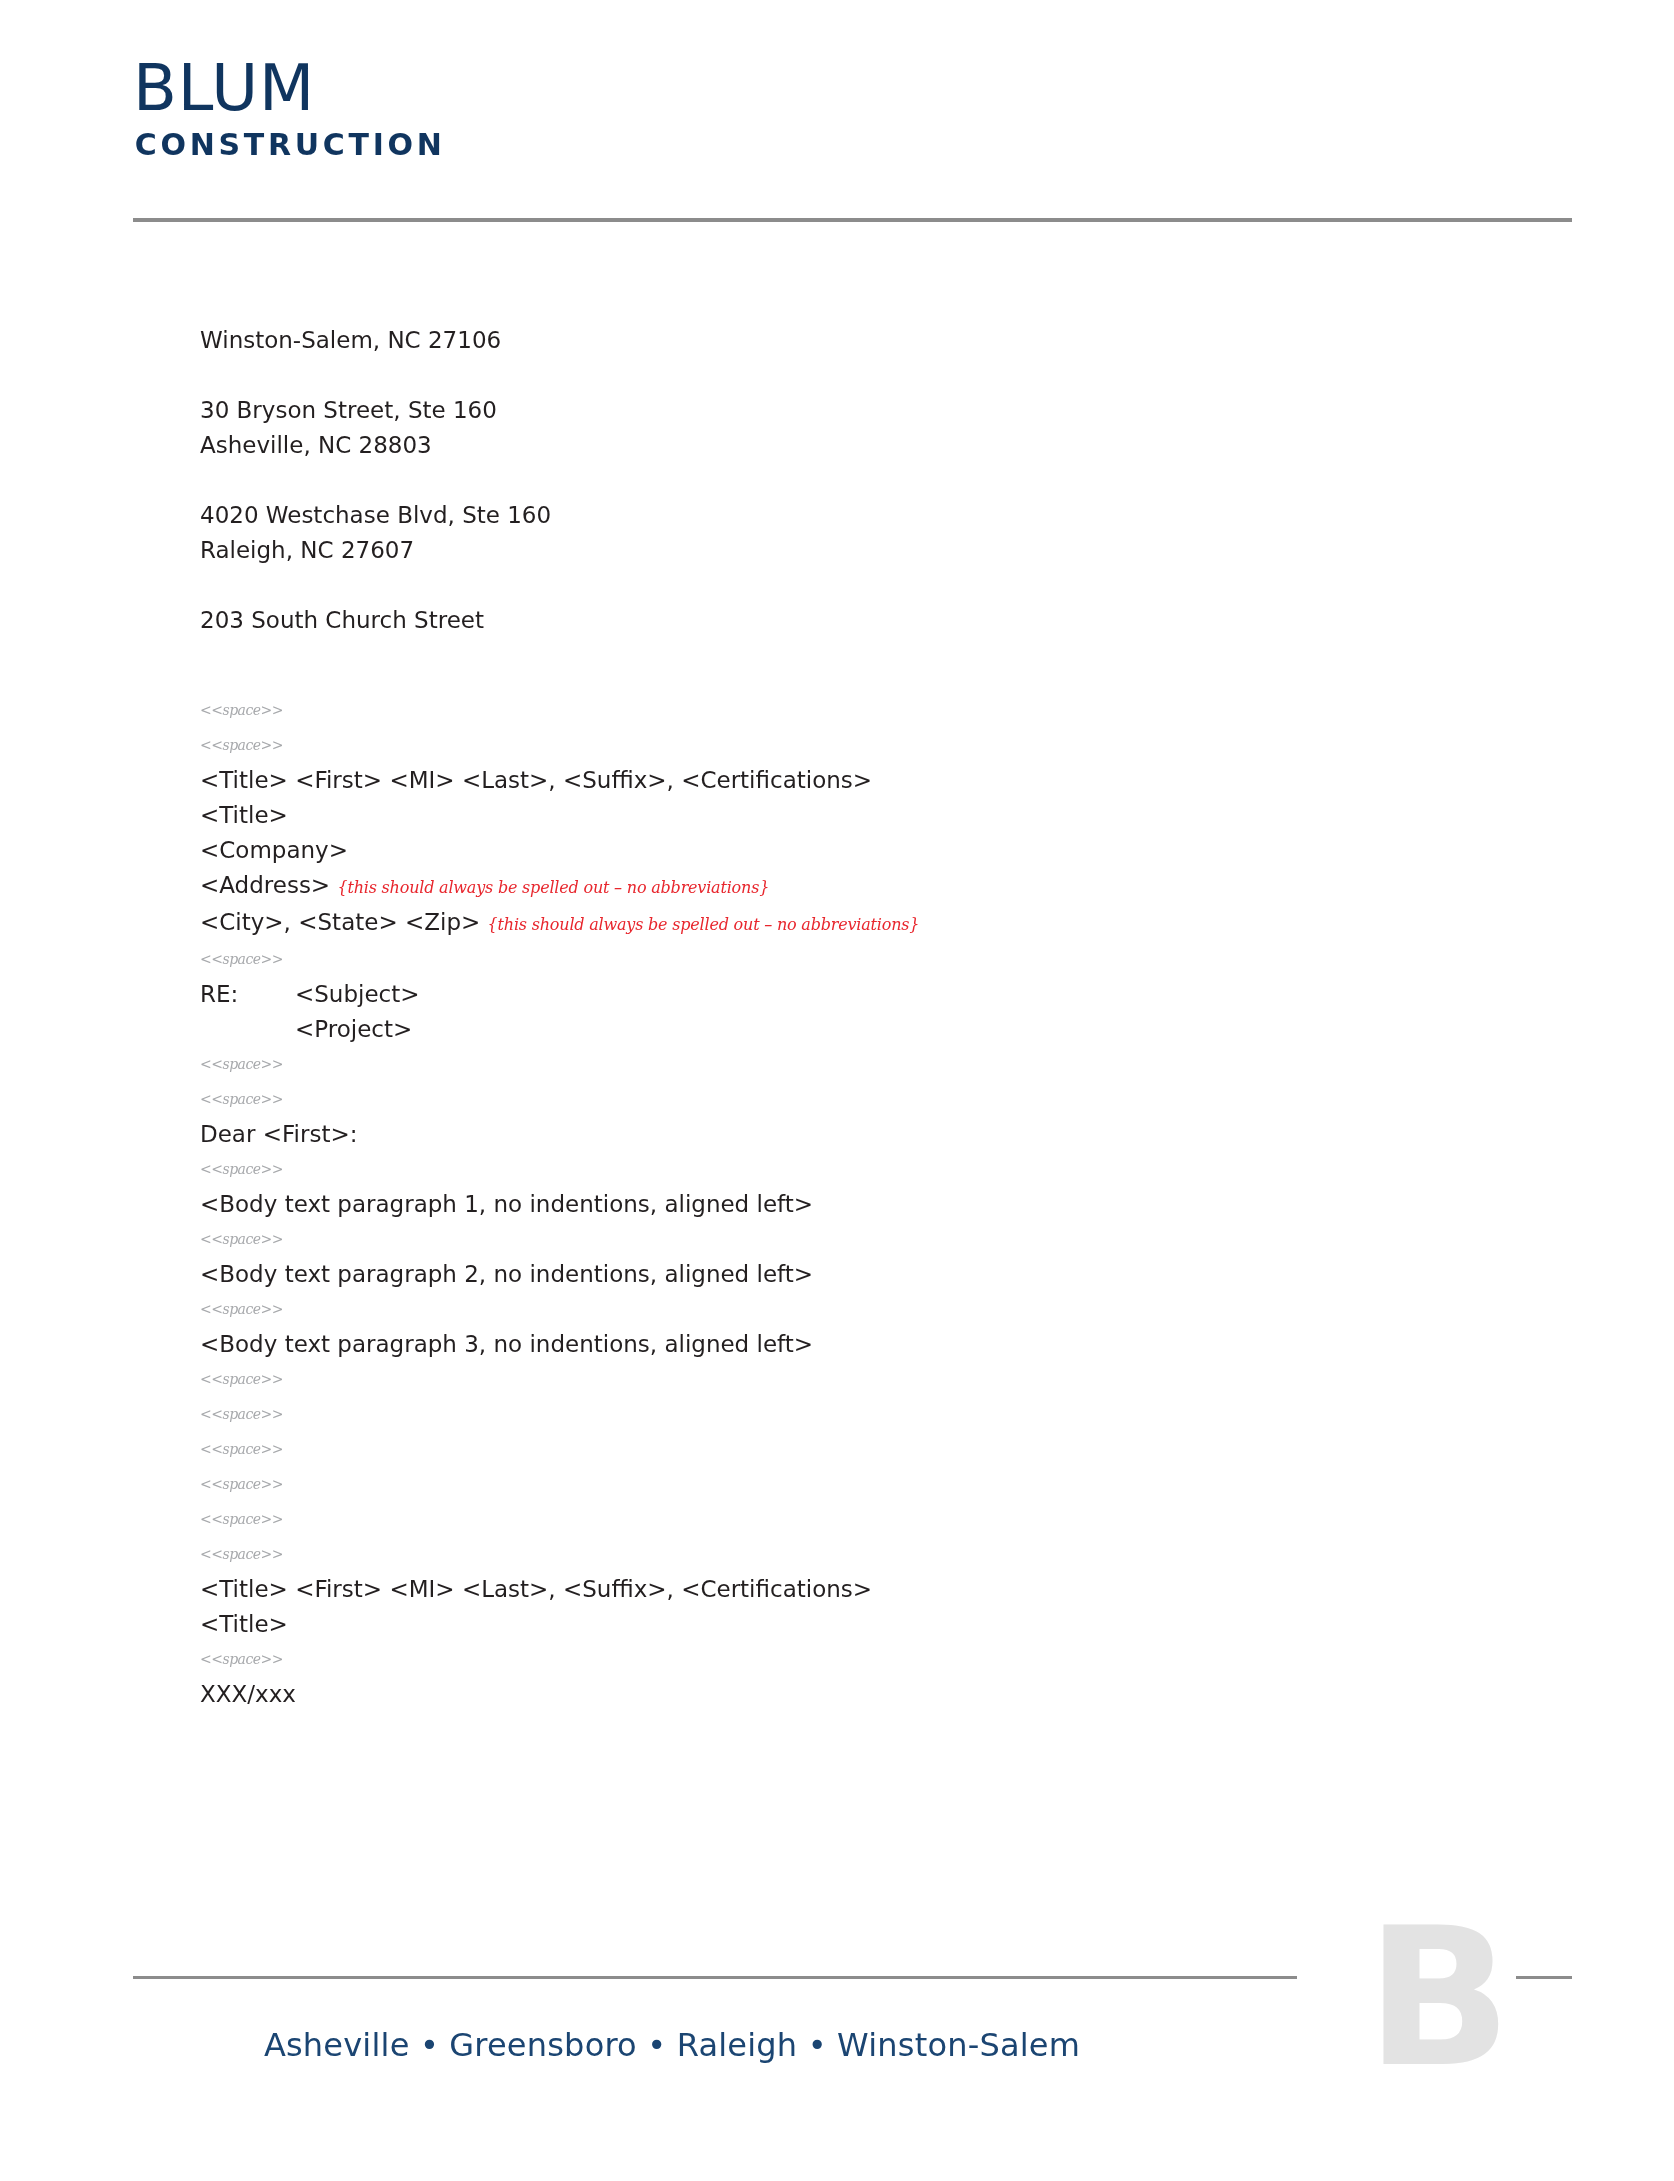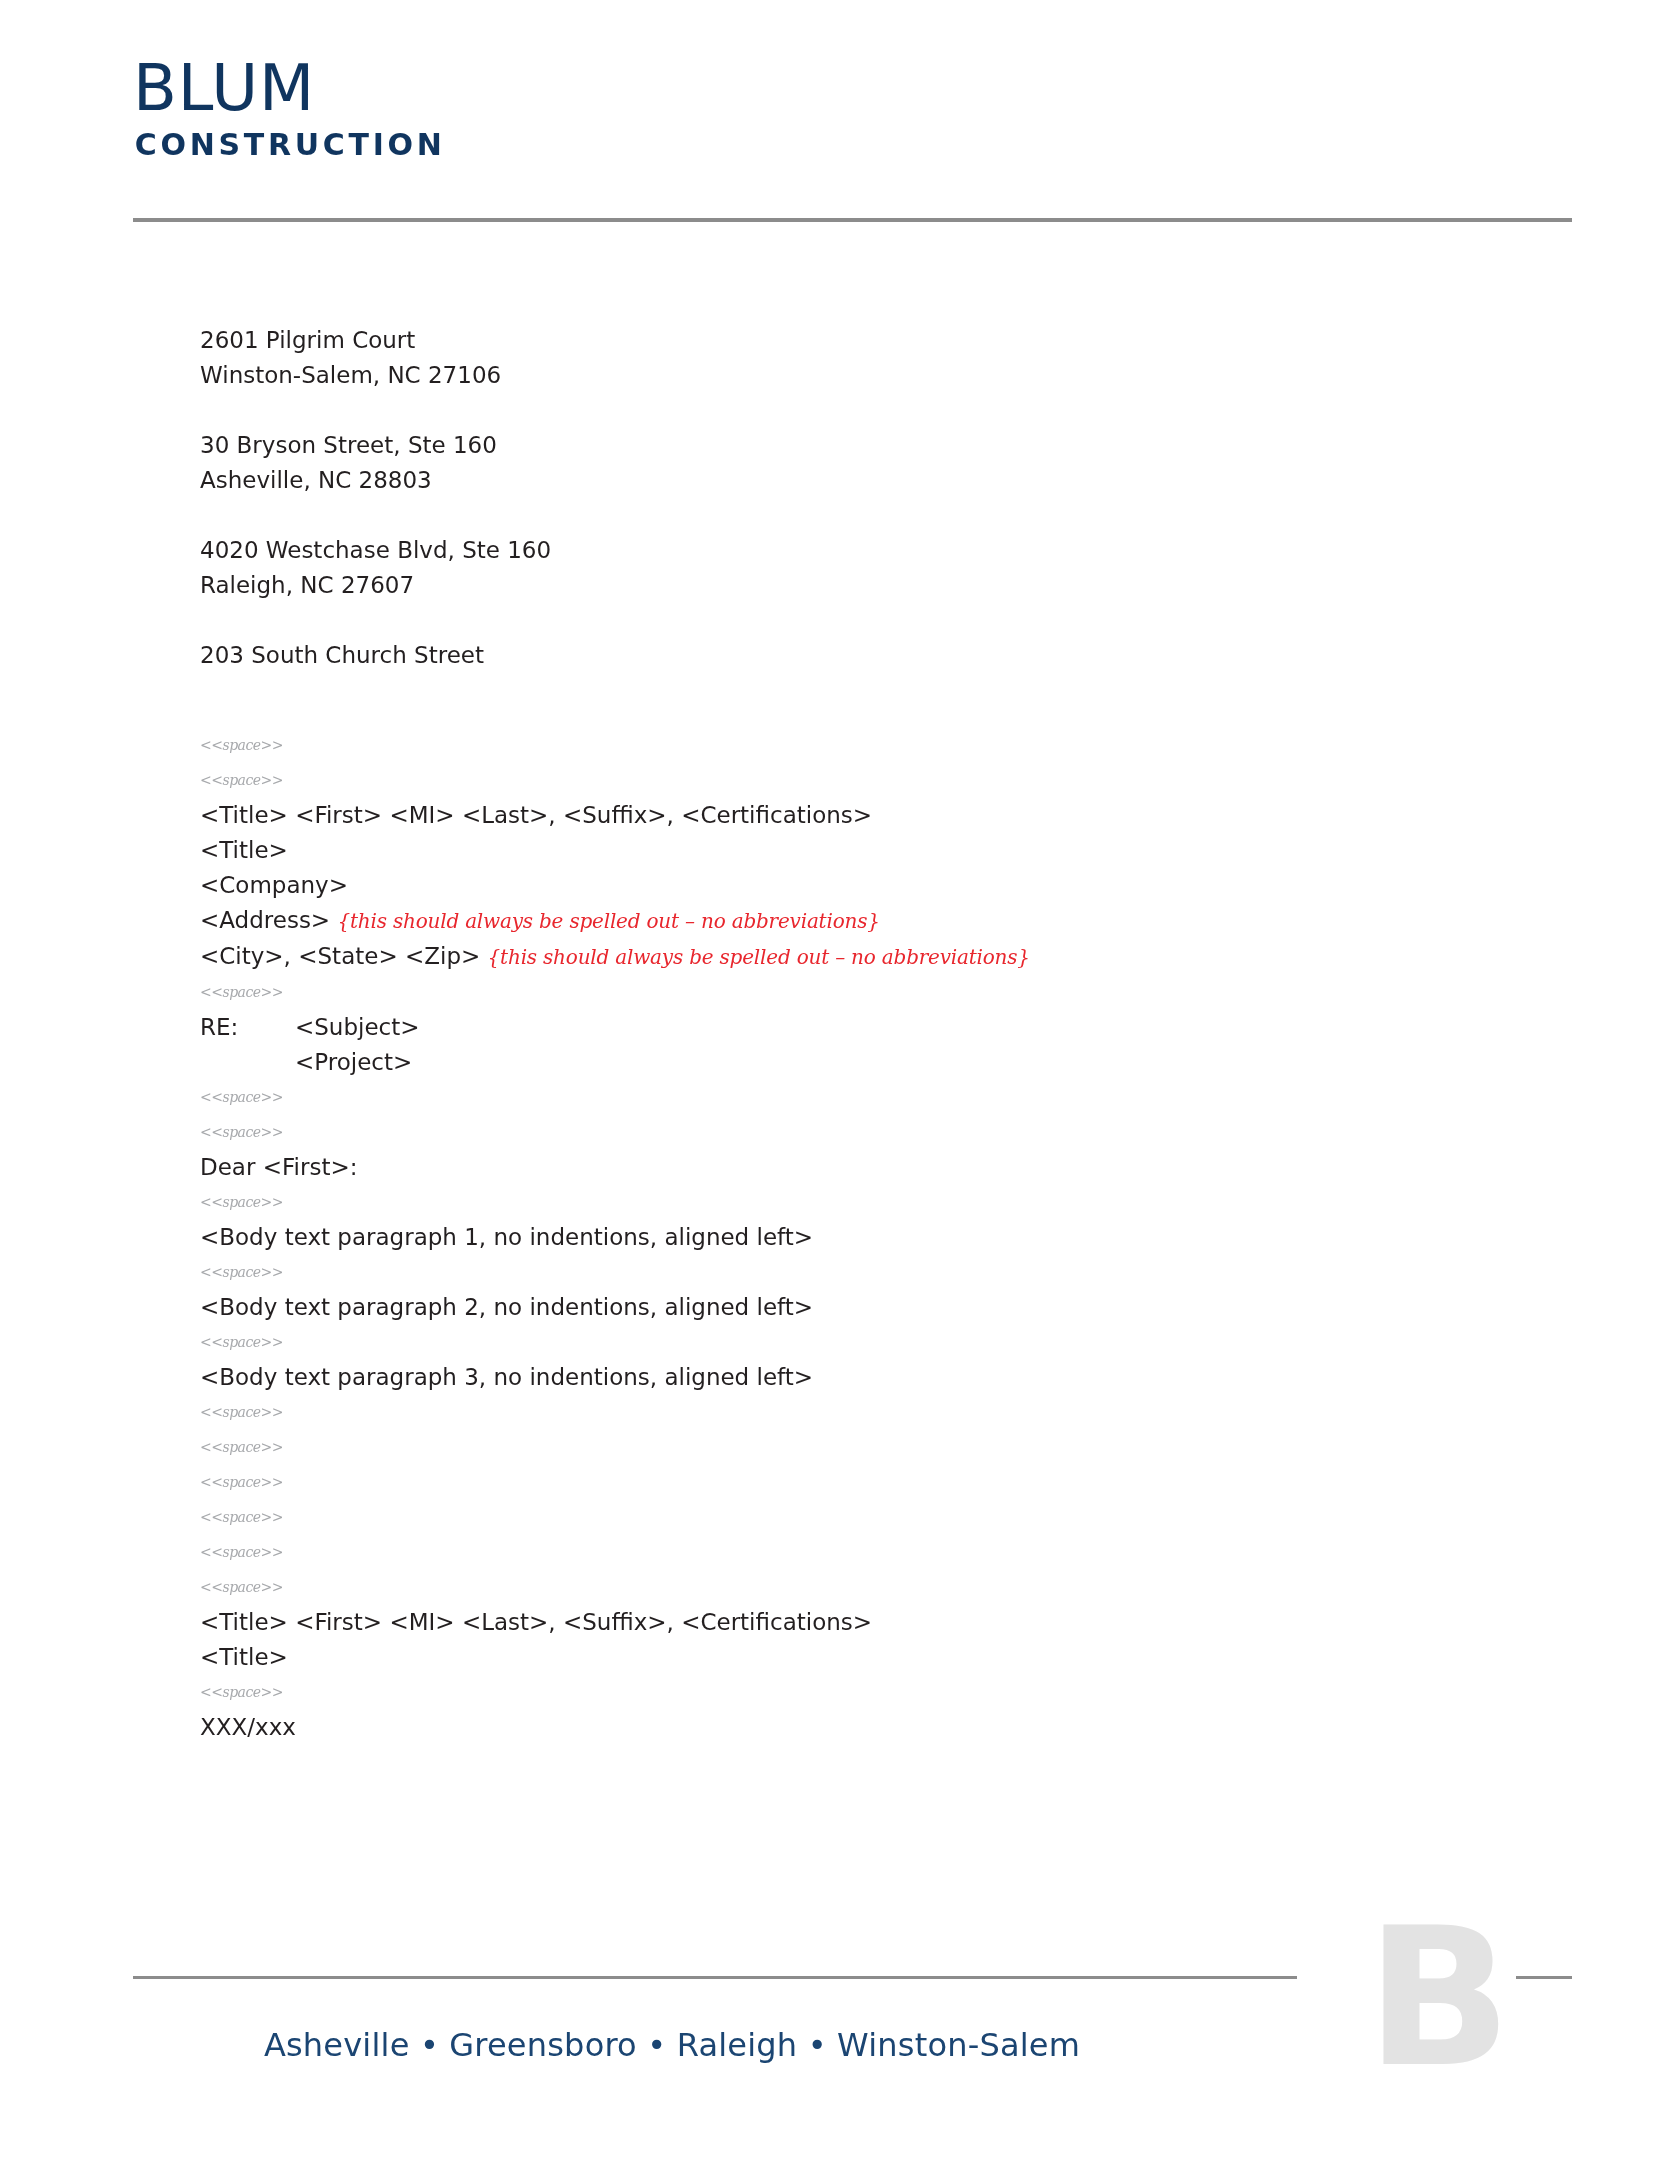--- a/index.html
+++ b/index.html
@@ -91,21 +91,21 @@
     font-family: "DejaVu Serif", serif;
     font-style: italic;
     font-size: 14px;
     color: #a7a9ac;
     line-height: 35px;
     letter-spacing: -0.5px;
   }
   .note {
     font-family: "DejaVu Serif", serif;
     font-style: italic;
-    font-size: 20px;
+    font-size: 16px;
     color: #e8262d;
     letter-spacing: -0.2px;
   }
   .re-label {
     display: inline-block;
     width: 95px;
   }
   .indent-proj {
     padding-left: 95px;
   }
@@ -159,21 +159,20 @@
     <div class="logo-block">
       <span class="logo-word">BLUM</span>
       <span class="logo-sub">CONSTRUCTION</span>
     </div>
     <div class="header-rule"></div>
   </div>
 
   <div class="content">
 
     <div class="addr-group">
-      <div class="addr-line">2601 Pilgrim Court</div>
       <div class="addr-line">Winston-Salem, NC 27106</div>
     </div>
 
     <div class="addr-group">
       <div class="addr-line">30 Bryson Street, Ste 160</div>
       <div class="addr-line">Asheville, NC 28803</div>
     </div>
 
     <div class="addr-group">
       <div class="addr-line">4020 Westchase Blvd, Ste 160</div>

